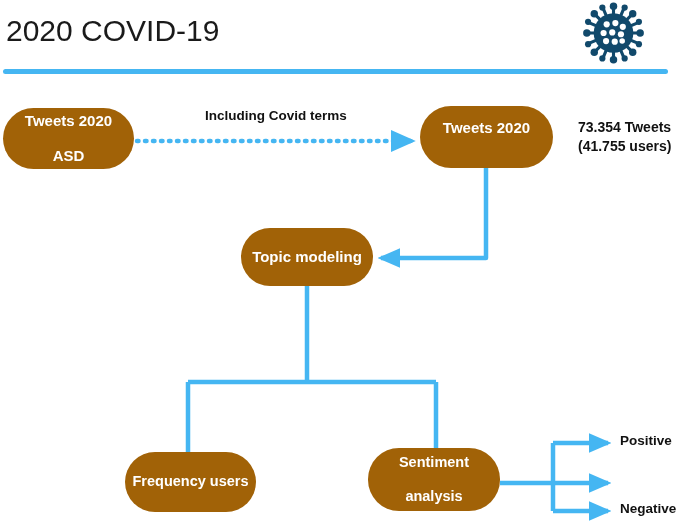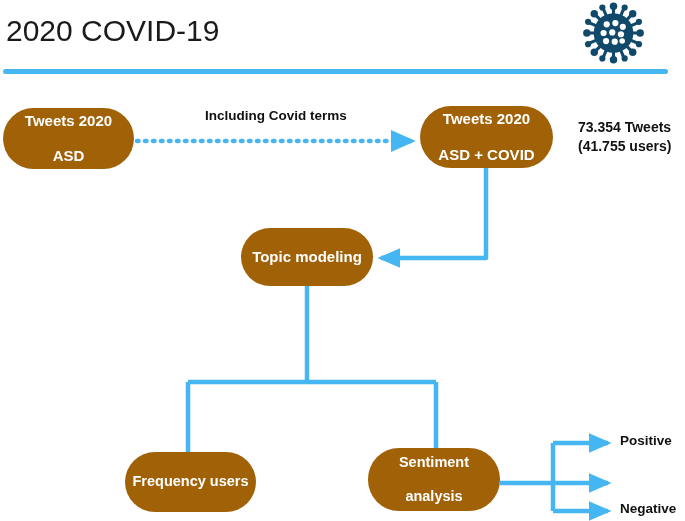--- a/index.html
+++ b/index.html
@@ -176,21 +176,20 @@
   <div class="node" id="node-tweets-asd">
     <span>
       <span>Tweets 2020</span><br>
       <span>ASD</span>
     </span>
   </div>
 
   <div class="node" id="node-tweets-covid">
     <span>
       <span>Tweets 2020</span><br>
-      <span>ASD + COVID</span>
     </span>
   </div>
 
   <div class="node" id="node-frequency-users">
     <span>Frequency users</span>
   </div>
 
   <div class="node" id="node-topic-modeling">
     <span>Topic modeling</span>
   </div>

